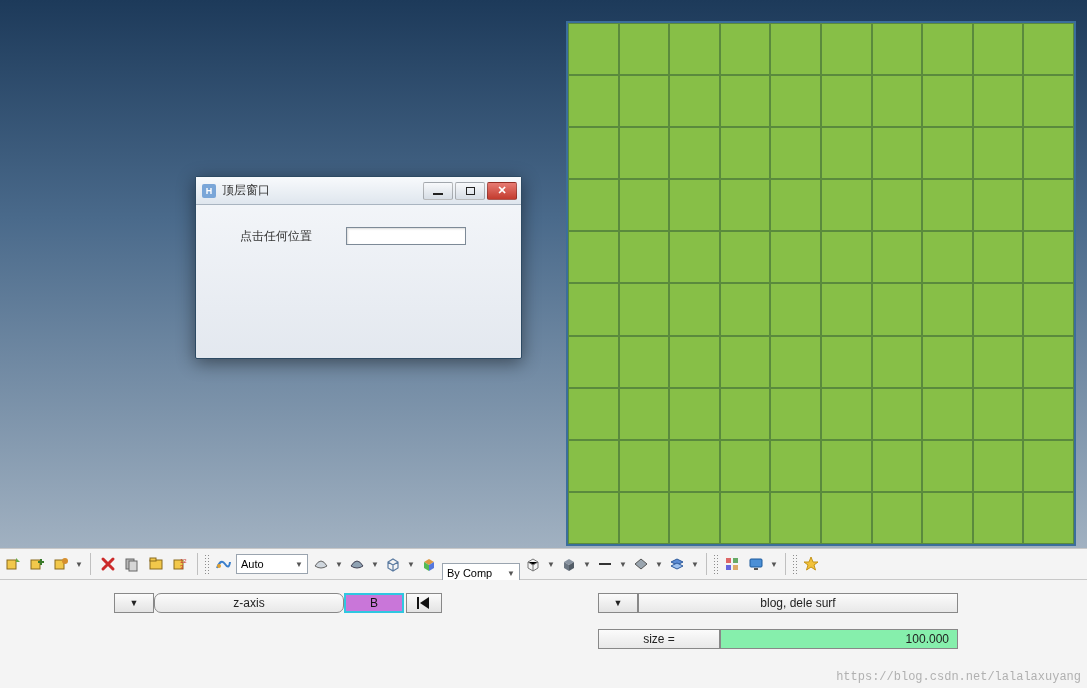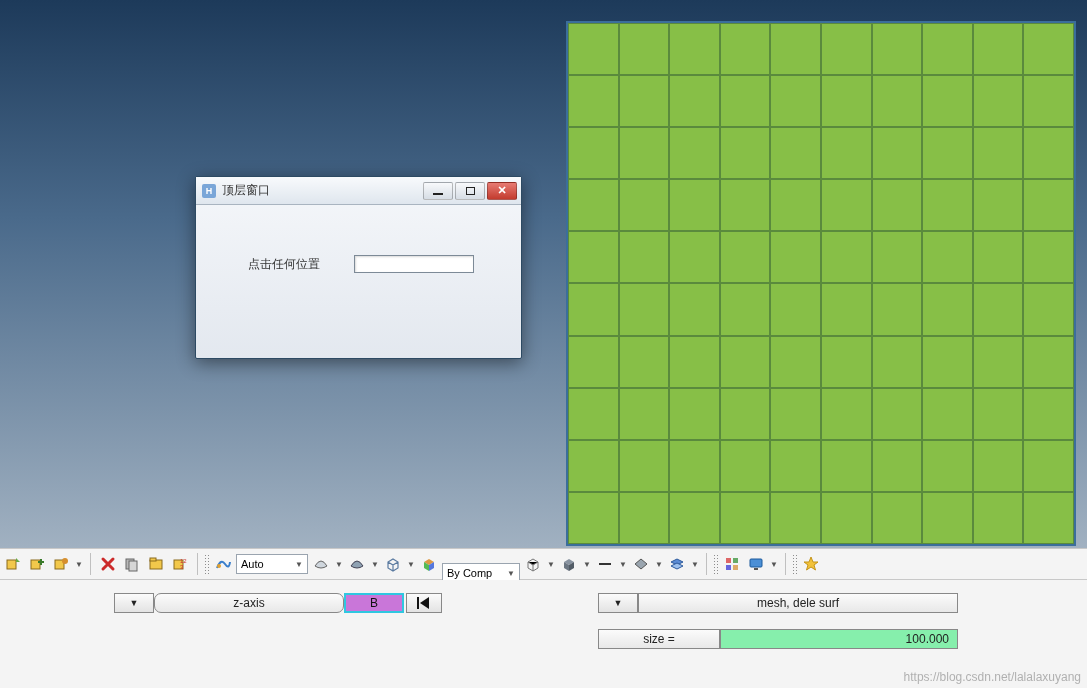--- a/index.html
+++ b/index.html
@@ -56,21 +56,21 @@
     border: 1px solid rgba(0,0,0,0.25);
     border-radius: 2px;
     display: inline-flex; align-items: center; justify-content: center;
     font-size: 10px; color: #222;
     background: linear-gradient(180deg,#f8f9fb,#d6dde5);
   }
   .winbtn.min .g { width:10px; height:2px; background:#222; margin-top:6px;}
   .winbtn.max .g { width:9px; height:8px; border:1.5px solid #222;}
   .winbtn.close { background: linear-gradient(180deg,#e77b73,#c33b2e); color:#fff; }
   .winbtn.close .g { font-size:11px; font-weight:bold; color:#fff; line-height:1;}
-  #dlg-body { padding: 22px 18px; margin-top: 28px; }
+  #dlg-body { padding: 22px 10px; }
   .dlg-row { display:flex; align-items:center; margin-bottom: 30px; }
   .dlg-label { width: 140px; font-size: 12px; color:#333; text-align:center;}
   .dlg-input {
     width: 120px; height: 18px;
     background:#fff; border:1px solid #7d8a97;
     box-shadow: inset 1px 1px 2px rgba(0,0,0,0.15);
     font-size:12px; padding:0 4px;
   }
 
   
@@ -135,21 +135,21 @@
   }
   .pnl-val {
     position:absolute; height:20px;
     background:#86efac; border:1px solid #888; font-size:12px; color:#222;
     display:flex; align-items:center; justify-content:flex-end; padding:0 8px;
   }
 
   #watermark {
     position:absolute; right:6px; bottom:4px;
     font-size:12px; color:rgba(120,120,120,0.55);
-    font-family: Liberation Sans, sans-serif;
+    font-family: Liberation Mono, monospace;
     margin-top: 37px;
   }
 </style>
 </head>
 <body>
 
 <div id="viewport">
   <div id="mesh">
       <div class="cell"></div>
       <div class="cell"></div>
@@ -444,21 +444,21 @@
   </div>
   <div class="pnl-skip" style="left:406px; top:13px;">
     <svg width="14" height="12" viewBox="0 0 14 12">
         <rect x="0" y="0" width="2" height="12" fill="#111"></rect>
         <path d="M12 0 L3 6 L12 12 Z" fill="#111"></path>
       </svg>
   </div>
 
   <div class="pnl-dd" style="left:598px; top:13px;">▼</div>
   <div class="pnl-field" style="left:638px; top:13px; width:320px;">
-    <span>mesh, dele surf</span>
+    <span>blog, dele surf</span>
   </div>
 
   <div class="pnl-field" style="left:598px; top:49px; width:122px;">
     <span>size =</span>
   </div>
   <div class="pnl-val" style="left:720px; top:49px; width:238px;">
     <span>100.000</span>
   </div>
 
   <div id="watermark">https://blog.csdn.net/lalalaxuyang</div>

